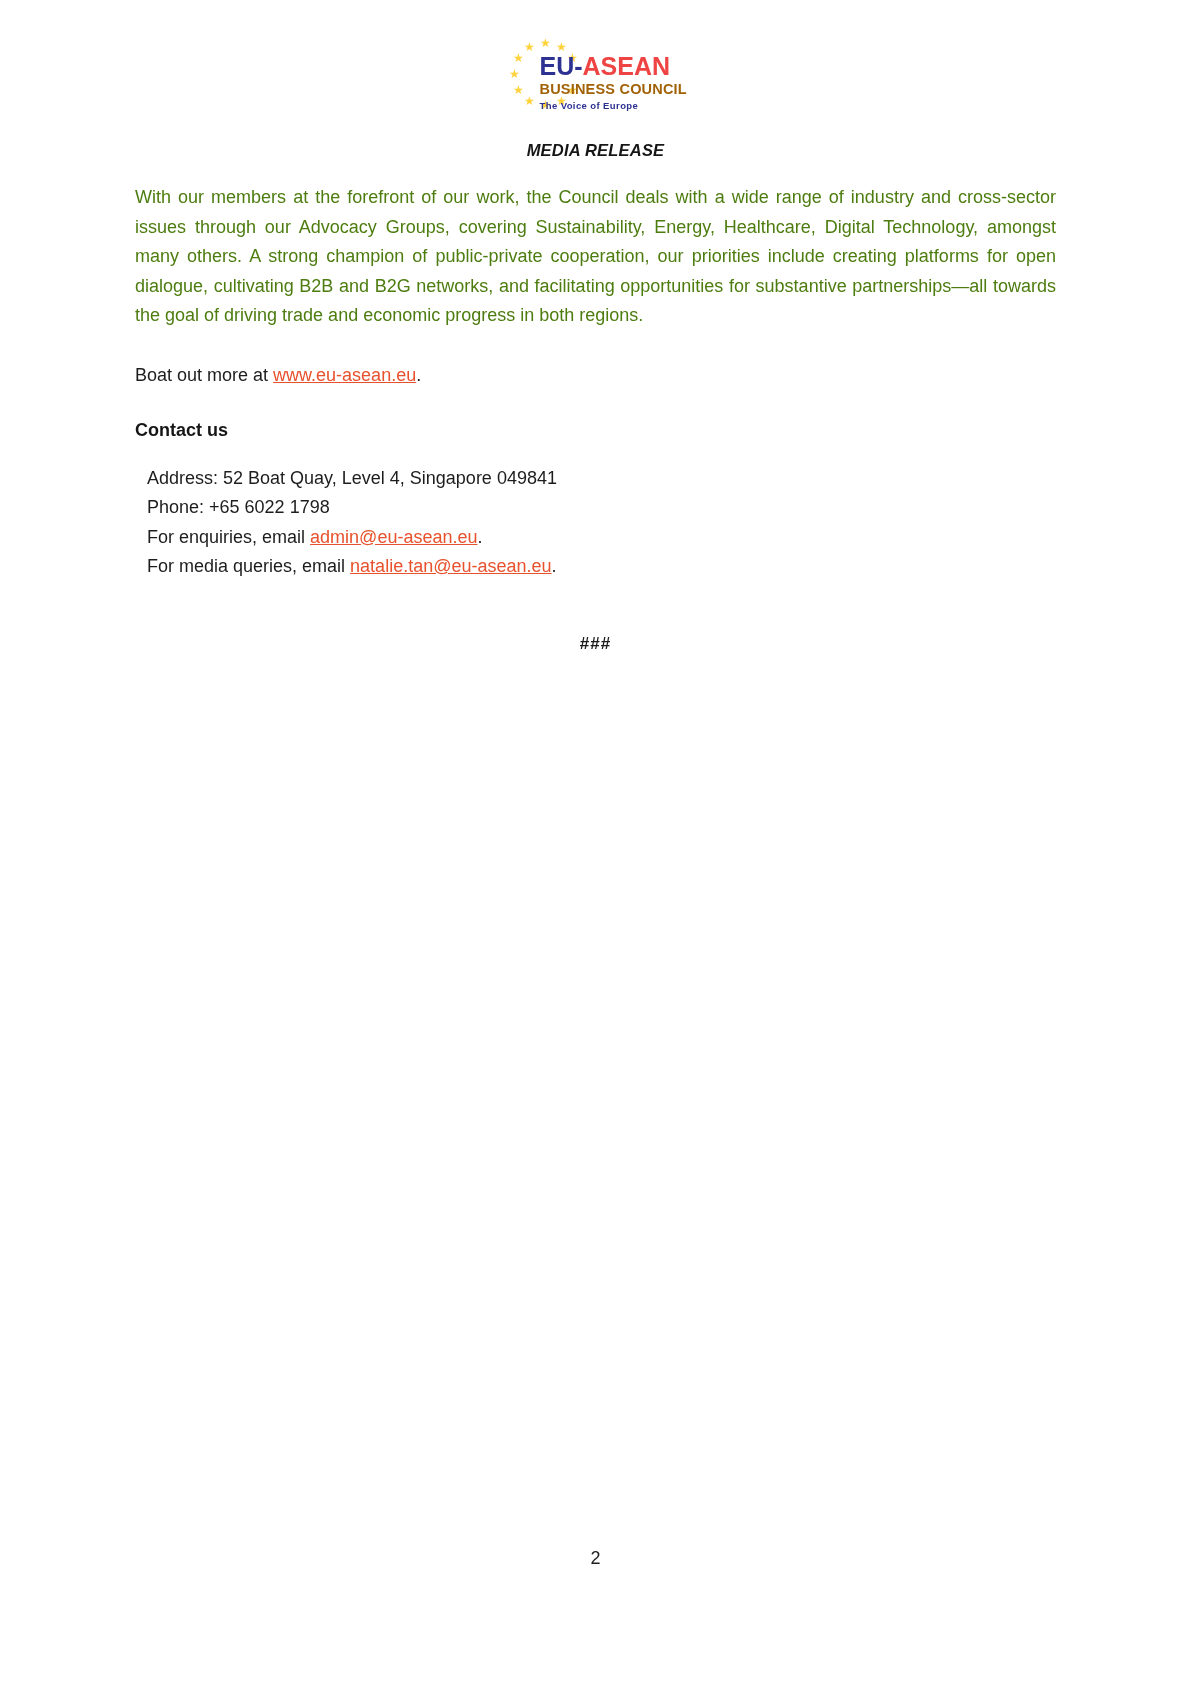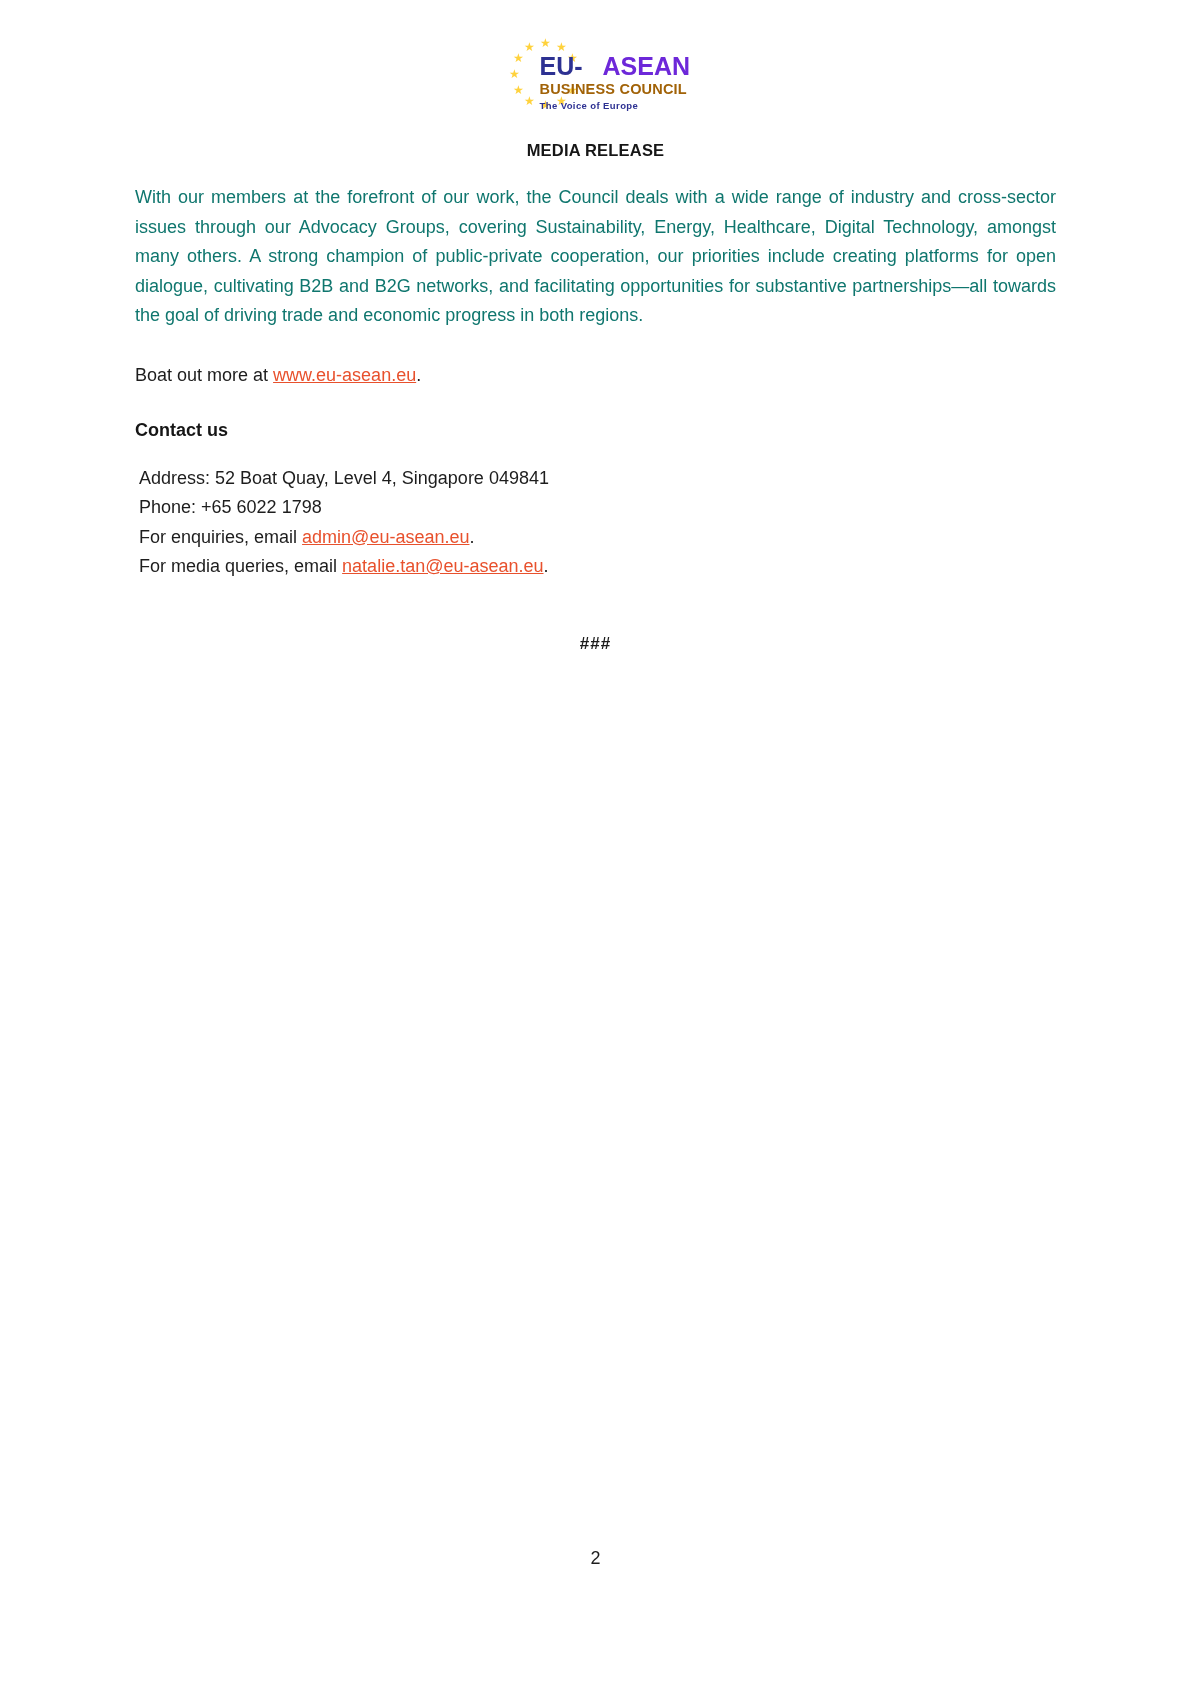--- a/index.html
+++ b/index.html
@@ -23,37 +23,37 @@
   .stars span:nth-of-type(6)  { left:31px;  top:38px; }
   .stars span:nth-of-type(7)  { left:35px;  top:54px; }
   .stars span:nth-of-type(8)  { left:46px;  top:65px; }
   .stars span:nth-of-type(9)  { left:62px;  top:69px; }
   .stars span:nth-of-type(10) { left:78px;  top:65px; }
   .stars span:nth-of-type(11) { left:89px;  top:54px; }
 
   .logo-text { position:absolute; left:56px; top:18px; white-space:nowrap; }
   .brand   { font-size:25px; font-weight:bold; line-height:1; letter-spacing:0; }
   .brand-blue { color:#2d3192; }
-  .brand-red  { color:#6d28d9;margin-left:20px; }
+  .brand-red  { color:#ef4444; }
   .council { font-size:14.5px; font-weight:bold; color:#a16207; margin-top:3px; line-height:1; letter-spacing:0.2px; }
   .tagline { font-size:9.5px; font-weight:bold; color:#2d3192; margin-top:4px; line-height:1; letter-spacing:0.4px; }
 
   
   .title {
     margin:22px 0 0; text-align:center; font-size:16.5px; line-height:17px;
-    font-weight:bold; color:#161616; letter-spacing:0.2px;
+    font-weight:bold; color:#161616; letter-spacing:0.2px;font-style:italic;
   }
   main { margin:0 135px; }
   .body-para {
     margin:24px 0 0; font-size:18px; line-height:29.5px;
-    text-align:justify; color:#0f766e;
+    text-align:justify; color:#4d7c0f;
   }
   .find-line { margin:30px 0 0; font-size:18px; line-height:29.5px; }
   .contact-heading { margin:26px 0 4px; font-size:18px; line-height:29.5px; font-weight:bold; color:#161616; }
-  .contact-lines { margin:18px 4px 0; font-size:18px; line-height:29.5px; }
+  .contact-lines { margin:18px 12px 0; font-size:18px; line-height:29.5px; }
   .doc-link { color:#e8512d; text-decoration:underline;text-align:center; }
   .end-mark { margin:52px 0 0; text-align:center; font-weight:bold; font-size:17px; letter-spacing:1px; }
   .page-number {
     position:absolute; top:1548px; left:0; width:100%;
     text-align:center; font-size:18px; color:#1d1d1d;
   }
 </style>
 </head>
 <body>
 

